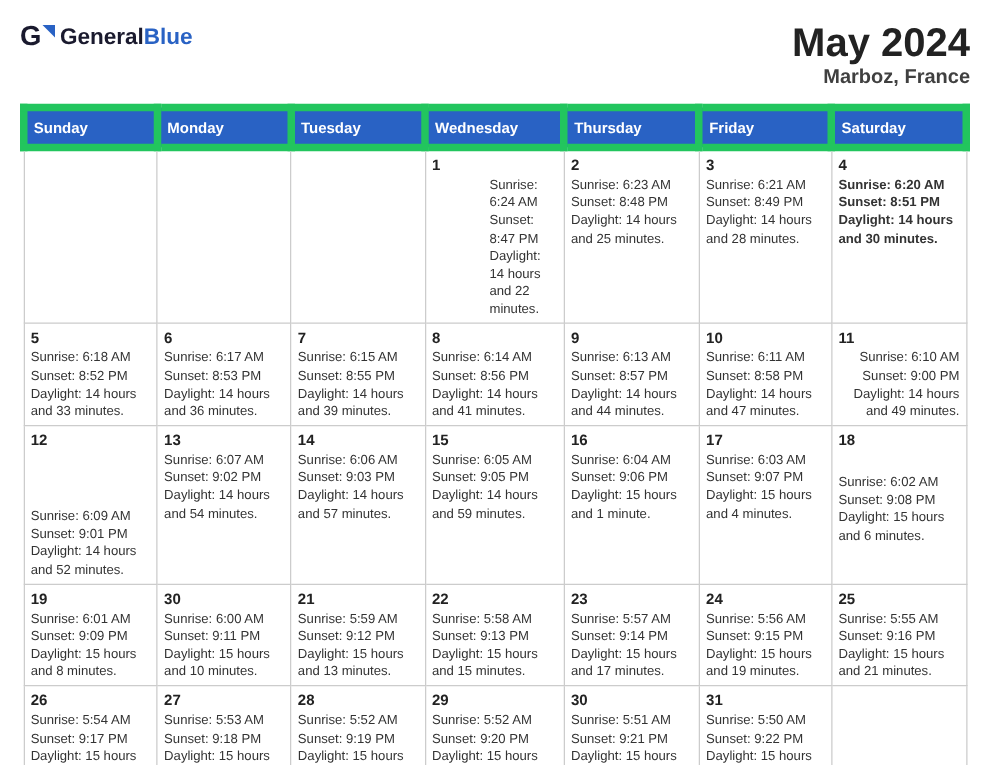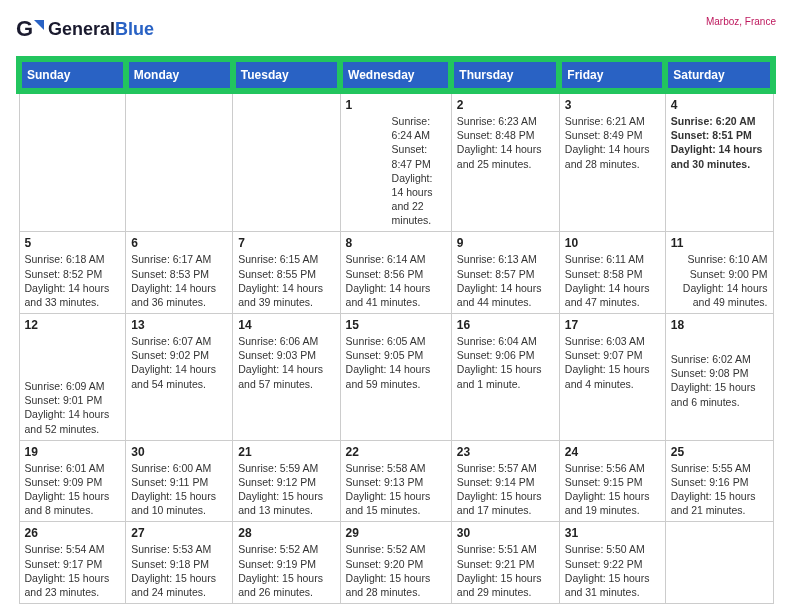--- a/index.html
+++ b/index.html
@@ -36,22 +36,23 @@
     }
     .title-block {
       text-align: right;
     }
     .cal-title {
       font-size: 32px;
       font-weight: bold;
       color: #222;
     }
     .cal-subtitle {
-      font-size: 10px;
-      color: #be185d;
+      font-size: 16px;
+      color: #404040;
+      font-weight: bold;
     }
     table {
       width: 100%;
       border-collapse: collapse;
       font-size: 11px;
     }
     thead tr th {
       background-color: #2962c4;
       color: #fff;
       text-align: left;
@@ -93,20 +94,21 @@
   <div class="logo">
     <svg class="logo-icon" viewBox="0 0 28 28" xmlns="http://www.w3.org/2000/svg">
       <text x="0" y="20" font-size="22" font-family="Arial" font-weight="bold" fill="#1a1a2e">G</text>
       <polygon points="18,4 28,4 28,14" fill="#2962c4"></polygon>
     </svg>
     <div class="logo-text">
       <div>General<span>Blue</span></div>
     </div>
   </div>
   <div class="title-block">
+    <div class="cal-title">May 2024</div>
     <div class="cal-subtitle">Marboz, France</div>
   </div>
 </div>
 
 <table>
   <thead>
     <tr id="header-row">
         <th>Sunday</th>
         <th>Monday</th>
         <th>Tuesday</th>

